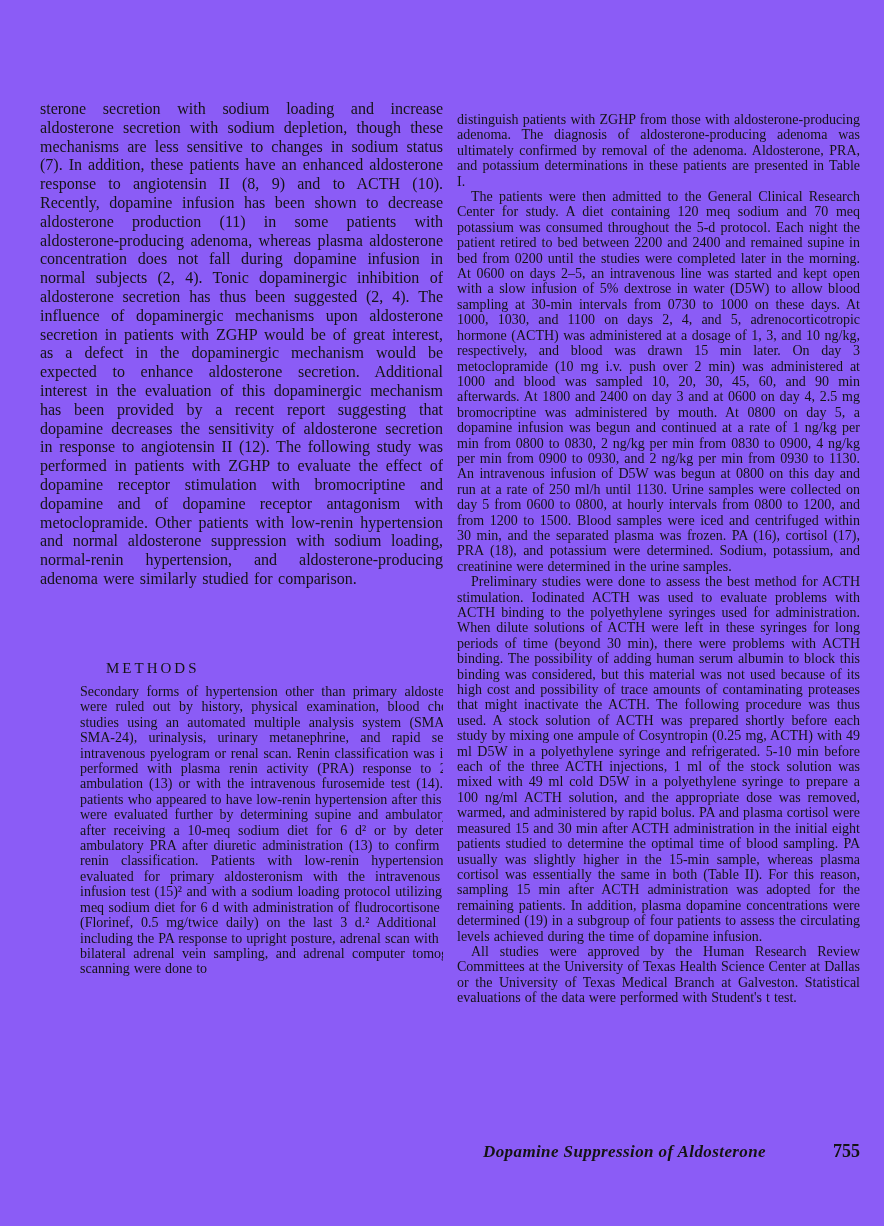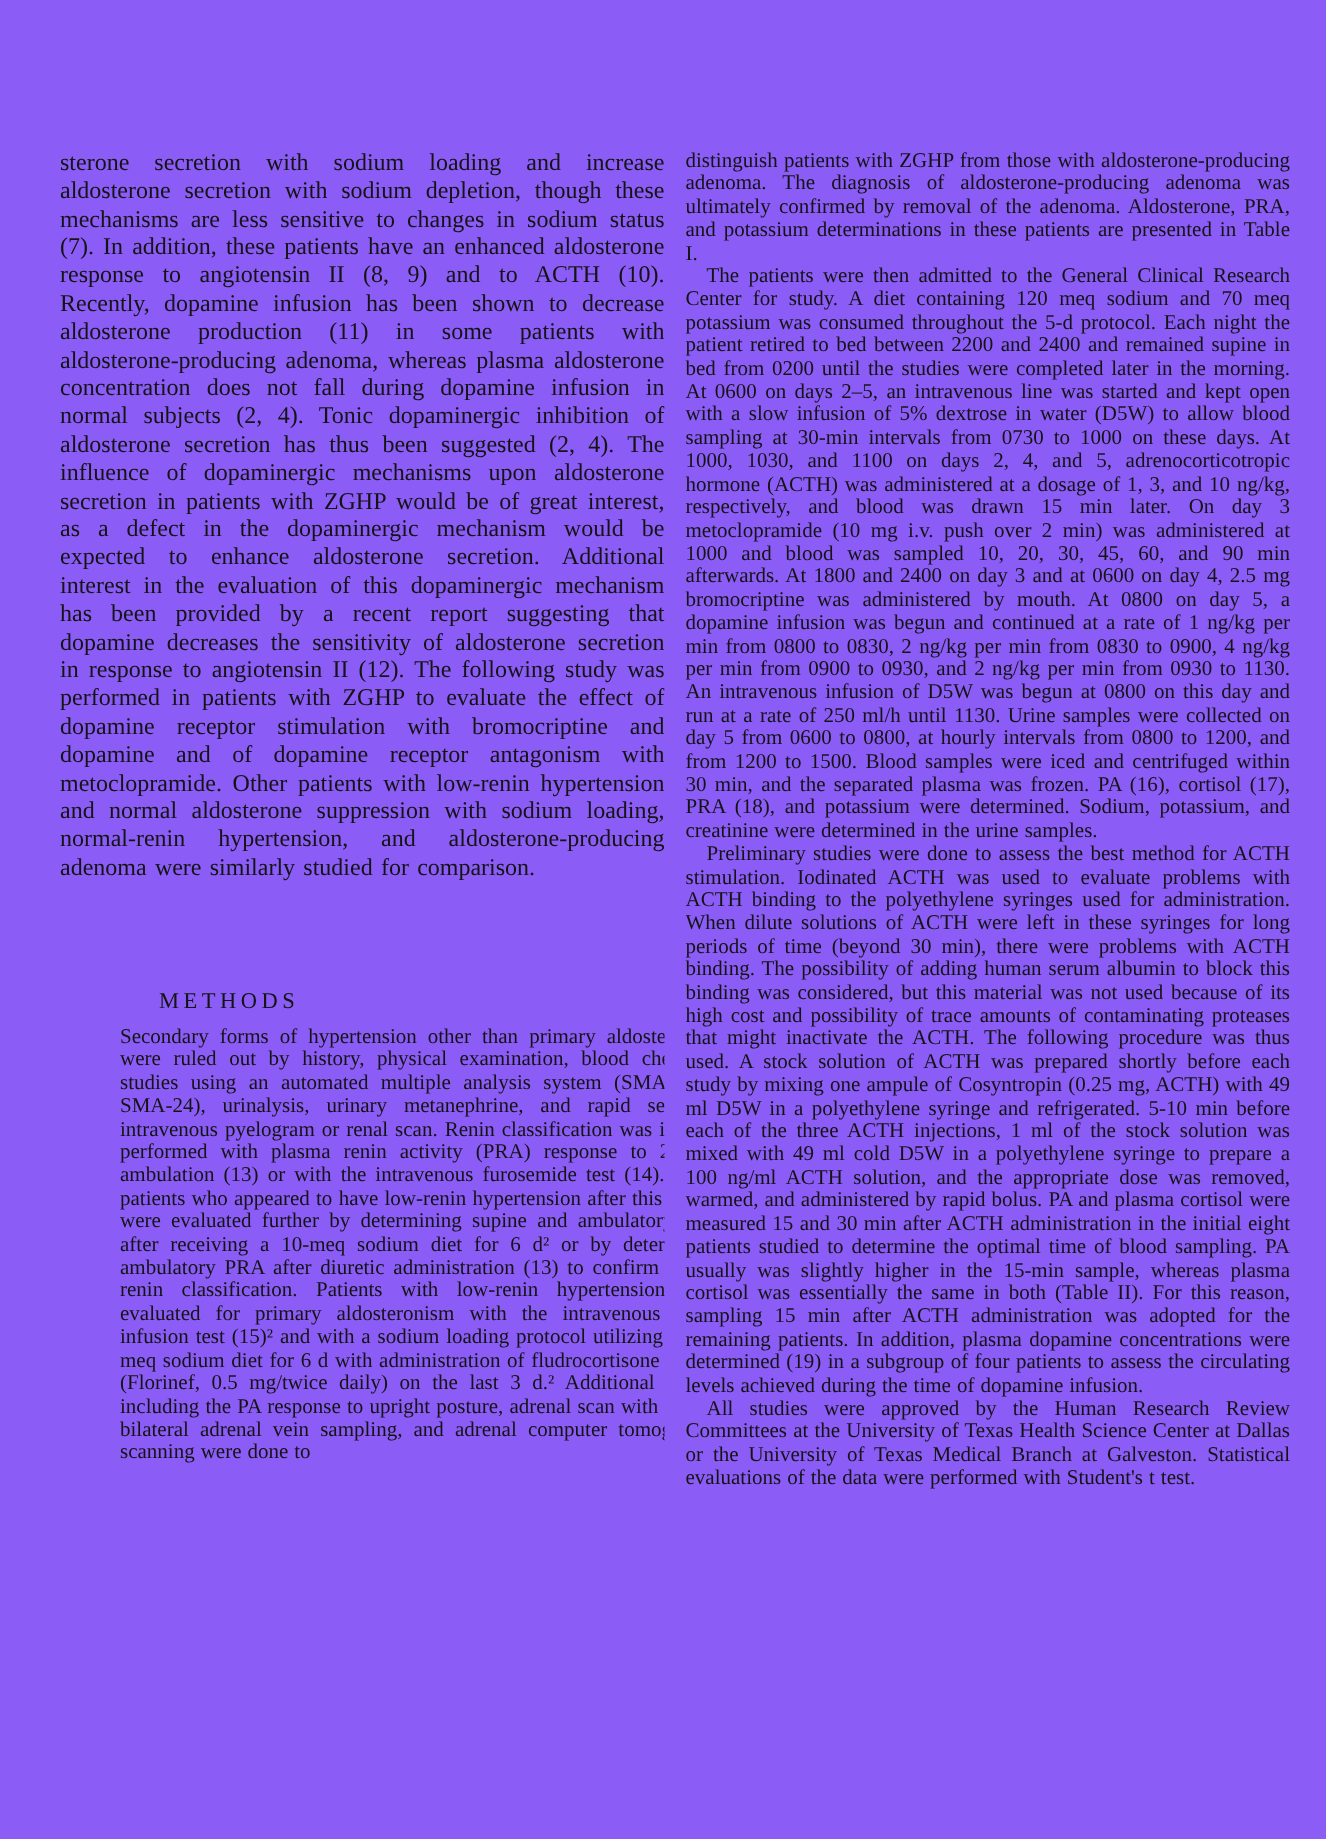--- a/index.html
+++ b/index.html
@@ -23,20 +23,21 @@
   }
   .col-left {
     left: 40px;
     width: 403px;
     height: 1035px;
   }
   .col-right {
     left: 457px;
     width: 403px;
     height: 1040px;
+    margin-top: 12px;
   }
   .intro-text {
     font-size: 16px;
     line-height: 18.8px;
     text-align: justify;
     word-spacing: 1.5px;
     hyphens: auto;
     margin: 0;
   }
   .methods-heading {
@@ -126,14 +127,18 @@
 
   </div>
 
   <div class="column col-right">
     <p class="small-text">distinguish patients with ZGHP from those with aldosterone-producing adenoma. The diagnosis of aldosterone-producing adenoma was ultimately confirmed by removal of the adenoma. Aldosterone, PRA, and potassium determinations in these patients are presented in Table I.</p>
     <p class="small-text indent">The patients were then admitted to the General Clinical Research Center for study. A diet containing 120 meq sodium and 70 meq potassium was consumed throughout the 5-d protocol. Each night the patient retired to bed between 2200 and 2400 and remained supine in bed from 0200 until the studies were completed later in the morning. At 0600 on days 2–5, an intravenous line was started and kept open with a slow infusion of 5% dextrose in water (D5W) to allow blood sampling at 30-min intervals from 0730 to 1000 on these days. At 1000, 1030, and 1100 on days 2, 4, and 5, adrenocorticotropic hormone (ACTH) was administered at a dosage of 1, 3, and 10 ng/kg, respectively, and blood was drawn 15 min later. On day 3 metoclopramide (10 mg i.v. push over 2 min) was administered at 1000 and blood was sampled 10, 20, 30, 45, 60, and 90 min afterwards. At 1800 and 2400 on day 3 and at 0600 on day 4, 2.5 mg bromocriptine was administered by mouth. At 0800 on day 5, a dopamine infusion was begun and continued at a rate of 1 ng/kg per min from 0800 to 0830, 2 ng/kg per min from 0830 to 0900, 4 ng/kg per min from 0900 to 0930, and 2 ng/kg per min from 0930 to 1130. An intravenous infusion of D5W was begun at 0800 on this day and run at a rate of 250 ml/h until 1130. Urine samples were collected on day 5 from 0600 to 0800, at hourly intervals from 0800 to 1200, and from 1200 to 1500. Blood samples were iced and centrifuged within 30 min, and the separated plasma was frozen. PA (16), cortisol (17), PRA (18), and potassium were determined. Sodium, potassium, and creatinine were determined in the urine samples.</p>
     <p class="small-text indent">Preliminary studies were done to assess the best method for ACTH stimulation. Iodinated ACTH was used to evaluate problems with ACTH binding to the polyethylene syringes used for administration. When dilute solutions of ACTH were left in these syringes for long periods of time (beyond 30 min), there were problems with ACTH binding. The possibility of adding human serum albumin to block this binding was considered, but this material was not used because of its high cost and possibility of trace amounts of contaminating proteases that might inactivate the ACTH. The following procedure was thus used. A stock solution of ACTH was prepared shortly before each study by mixing one ampule of Cosyntropin (0.25 mg, ACTH) with 49 ml D5W in a polyethylene syringe and refrigerated. 5-10 min before each of the three ACTH injections, 1 ml of the stock solution was mixed with 49 ml cold D5W in a polyethylene syringe to prepare a 100 ng/ml ACTH solution, and the appropriate dose was removed, warmed, and administered by rapid bolus. PA and plasma cortisol were measured 15 and 30 min after ACTH administration in the initial eight patients studied to determine the optimal time of blood sampling. PA usually was slightly higher in the 15-min sample, whereas plasma cortisol was essentially the same in both (Table II). For this reason, sampling 15 min after ACTH administration was adopted for the remaining patients. In addition, plasma dopamine concentrations were determined (19) in a subgroup of four patients to assess the circulating levels achieved during the time of dopamine infusion.</p>
     <p class="small-text indent">All studies were approved by the Human Research Review Committees at the University of Texas Health Science Center at Dallas or the University of Texas Medical Branch at Galveston. Statistical evaluations of the data were performed with Student's t test.</p>
   </div>
 
+  <div class="page-footer">
+    <span class="running-title">Dopamine Suppression of Aldosterone</span>
+    <span class="page-number">755</span>
+  </div>
 
 </div>
 
 </body></html>

